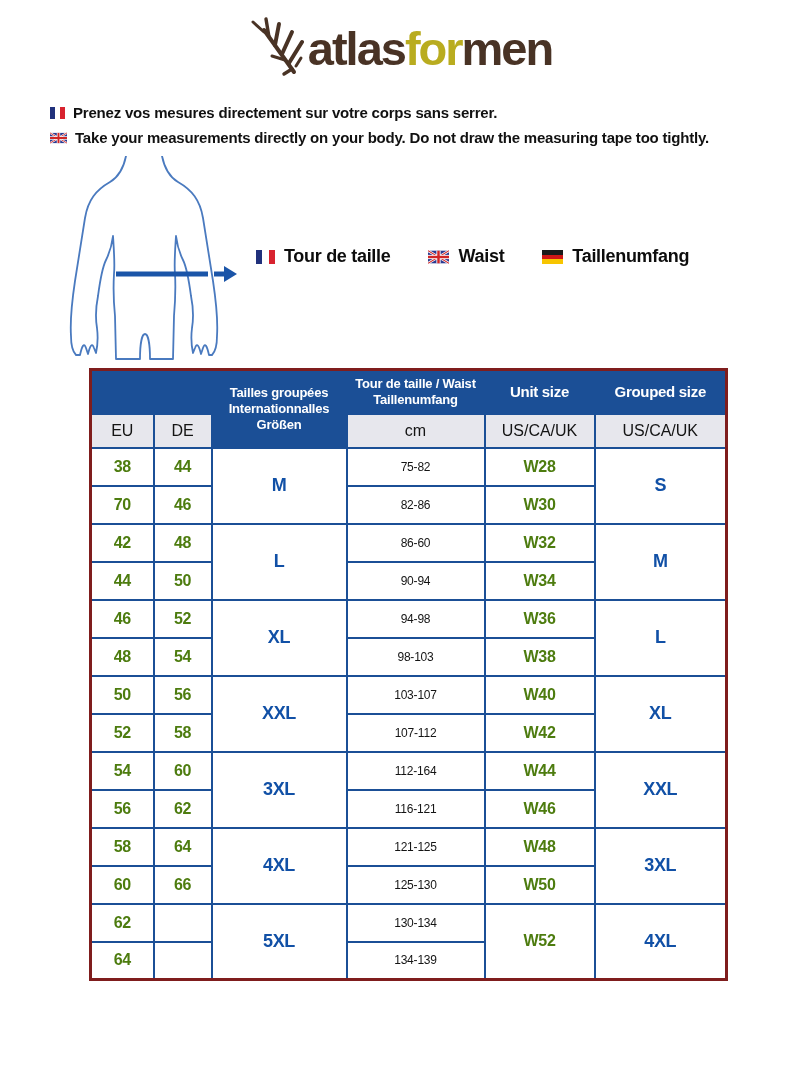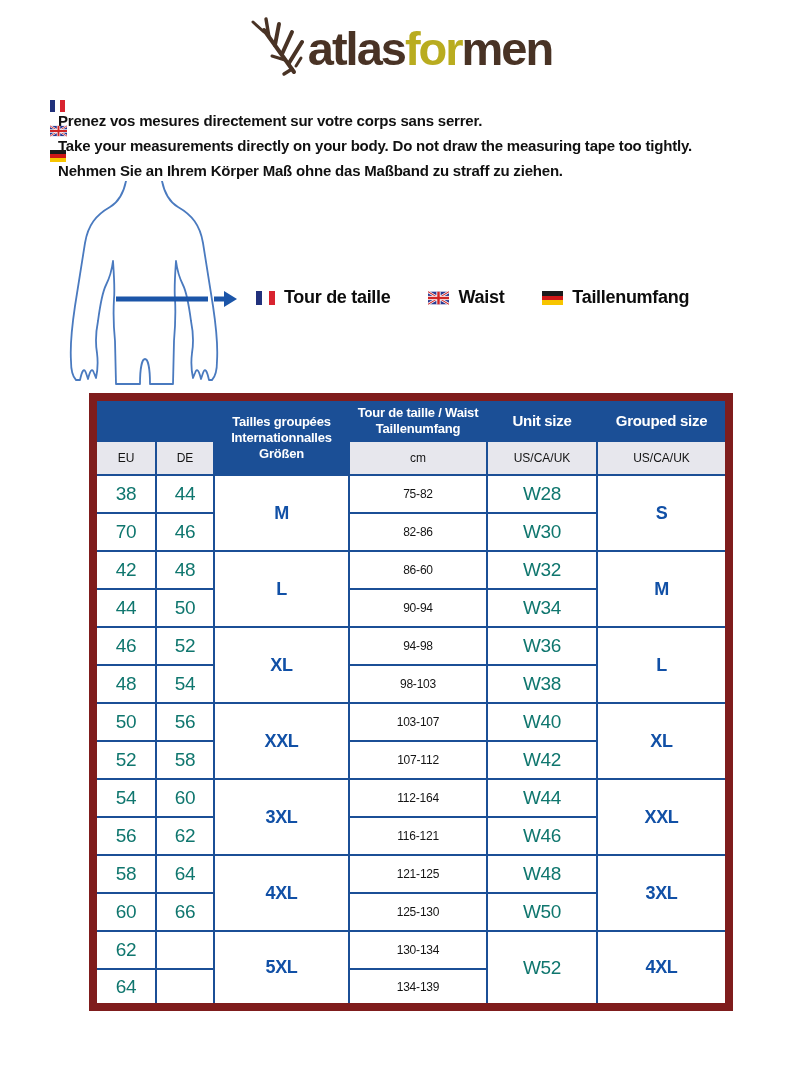--- a/index.html
+++ b/index.html
@@ -11,63 +11,63 @@
 
   
   .logo-row { margin-top:18px; display:flex; justify-content:center; align-items:center; }
   .logo-icon { width:56px; height:62px; margin-right:4px; margin-top:-4px; }
   .logo-text { font-size:47px; font-weight:700; letter-spacing:-2px; line-height:62px; }
   .logo-brown { color:#493325; }
   .logo-olive { color:#b9ac1f; }
 
   
   .instructions { margin:20px 0 0 50px; }
-  .instr-line { display:flex; height:25px;flex-direction:column; }
+  .instr-line { display:flex; align-items:center; height:25px; }
   .instr-line .txt { font-size:15px; font-weight:700; letter-spacing:-0.2px; color:#111; margin-left:8px; white-space:nowrap; }
 
   .flag { display:inline-block; flex:0 0 auto; }
   .flag-fr-s { width:15px; height:12px; background:linear-gradient(90deg,#21317c 33.4%,#ffffff 33.4% 66.7%,#d8232f 66.7%); }
   .flag-de-s { width:16px; height:12px; background:linear-gradient(180deg,#1a1a1a 33.4%,#cf1717 33.4% 66.7%,#f7c500 66.7%); }
   .flag-svg-s { width:17px; height:12px; }
   .flag-fr-m { width:19px; height:14px; background:linear-gradient(90deg,#21317c 33.4%,#ffffff 33.4% 66.7%,#d8232f 66.7%); }
   .flag-de-m { width:21px; height:14px; background:linear-gradient(180deg,#1a1a1a 33.4%,#cf1717 33.4% 66.7%,#f7c500 66.7%); }
   .flag-svg-m { width:21px; height:14px; }
 
   
   .diagram { position:relative; height:208px; margin-top:6px; }
   .torso-svg { position:absolute; left:60px; top:0; }
-  .measure-labels { position:absolute; left:256px; top:106px; display:flex; }
+  .measure-labels { position:absolute; left:256px; top:90px; display:flex; }
   .mlabel { display:flex; align-items:center; }
   .mlabel .txt { font-size:18px; font-weight:700; letter-spacing:-0.3px; color:#0d0d0d; margin-left:9px; white-space:nowrap; }
   .mlabel + .mlabel { margin-left:38px; }
 
   
   table.size-table {
     border-collapse:collapse; table-layout:fixed;
     width:636px; margin:4px 0 0 89px;
-    border:8px solid #7f1d1d;
+    border:3px solid #7f1d1d;
   }
   .size-table th, .size-table td {
     border:2px solid #1b4f96; text-align:center; vertical-align:middle;
     overflow:hidden; padding:0;
   }
   .size-table col.c-eu{width:63px} .size-table col.c-de{width:58px}
   .size-table col.c-intl{width:135px} .size-table col.c-cm{width:138px}
   .size-table col.c-unit{width:110px} .size-table col.c-grp{width:132px}
 
   .size-table thead th { background:#1b4f96; color:#ffffff; }
   .size-table thead tr.r1 th { height:44px; }
   .size-table thead tr.r2 th { height:34px; }
   th.h-small { font-size:13px; font-weight:700; line-height:16px; letter-spacing:-0.2px; }
   th.h-big { font-size:15px; font-weight:700; letter-spacing:-0.3px; }
   .size-table thead th.gray {
-    background:#e7e7ed; color:#141414; font-weight:400; font-size:12px; letter-spacing:0;
+    background:#e7e7ed; color:#141414; font-weight:400; font-size:16px; letter-spacing:0;
   }
   tbody td { height:38px; background:#fff; }
-  td.num  { color:#0f766e; font-weight:400; font-size:19px; letter-spacing:-0.3px; }
+  td.num  { color:#4d7c0f; font-weight:700; font-size:16px; letter-spacing:-0.3px; }
   td.cm   { color:#141414; font-weight:400; font-size:12px; letter-spacing:-0.2px; }
   td.big  { color:#1150a6; font-weight:700; font-size:18px; letter-spacing:-0.3px; }
 </style>
 </head>
 <body>
 
 <div class="logo-row">
   <svg class="logo-icon" viewBox="0 0 56 62" fill="none" stroke="#493325" stroke-linecap="round">
     <path d="M46,56 L16,14" stroke-width="4"></path>
     <path d="M41,47 L54,26" stroke-width="4"></path>
@@ -91,24 +91,20 @@
     <svg class="flag flag-svg-s" viewBox="0 0 60 36">
       <rect width="60" height="36" fill="#2b3990"></rect>
       <path d="M0,0 L60,36 M60,0 L0,36" stroke="#fff" stroke-width="7"></path>
       <path d="M0,0 L60,36 M60,0 L0,36" stroke="#d02525" stroke-width="3"></path>
       <rect x="24" width="12" height="36" fill="#fff"></rect>
         <rect y="12" width="60" height="12" fill="#fff"></rect>
       <rect x="26.5" width="7" height="36" fill="#d02525"></rect>
         <rect y="14.5" width="60" height="7" fill="#d02525"></rect>
     </svg>
     <span class="txt">Take your measurements directly on your body. Do not draw the measuring tape too tightly.</span>
-  </div>
-  <div class="instr-line">
-    <span class="flag flag-de-s"></span>
-    <span class="txt">Nehmen Sie an Ihrem Körper Maß ohne das Maßband zu straff zu ziehen.</span>
   </div>
 </div>
 
 <div class="diagram">
   <svg class="torso-svg" width="184" height="208" viewBox="0 0 184 208">
     <path fill="none" stroke="#4a7abf" stroke-width="1.8" stroke-linecap="round" stroke-linejoin="round" d="M66,0 C64,10 60,20 50,26 C36,34 28,44 25,62 C22,80 19,100 15,125 C12,145 10,165 11,180 C11,188 13,196 16,199 L20,199 C22,190 24,186 26,192 L28,198 C30,190 32,186 34,192 L36,197 C38,188 38,180 37,172 C35,160 36,150 38,140 C40,125 42,112 46,104 C50,96 52,88 53,80 C54,95 55,108 54,118 C53,135 54,150 55,160 L56,203 L80,203 C80,188 82,178 85,178 C88,178 90,188 90,203 L113,203 L114,160 C115,148 116,135 115,118 C114,108 115,95 116,80 C117,88 119,96 123,104 C127,112 129,125 131,140 C133,150 134,160 132,172 C131,180 131,188 133,197 L135,192 C137,186 139,190 141,198 L143,192 C145,186 147,190 149,199 L152,199 C155,196 157,188 157,180 C158,165 156,145 153,125 C149,100 146,80 143,62 C140,44 132,34 118,26 C108,20 104,10 102,0"></path>
     <line x1="56" y1="118" x2="148" y2="118" stroke="#1b55a8" stroke-width="5"></line>
     <line x1="154" y1="118" x2="166" y2="118" stroke="#1b55a8" stroke-width="5"></line>
     <polygon points="164,110 177,118 164,126" fill="#1b55a8"></polygon>
   </svg>

